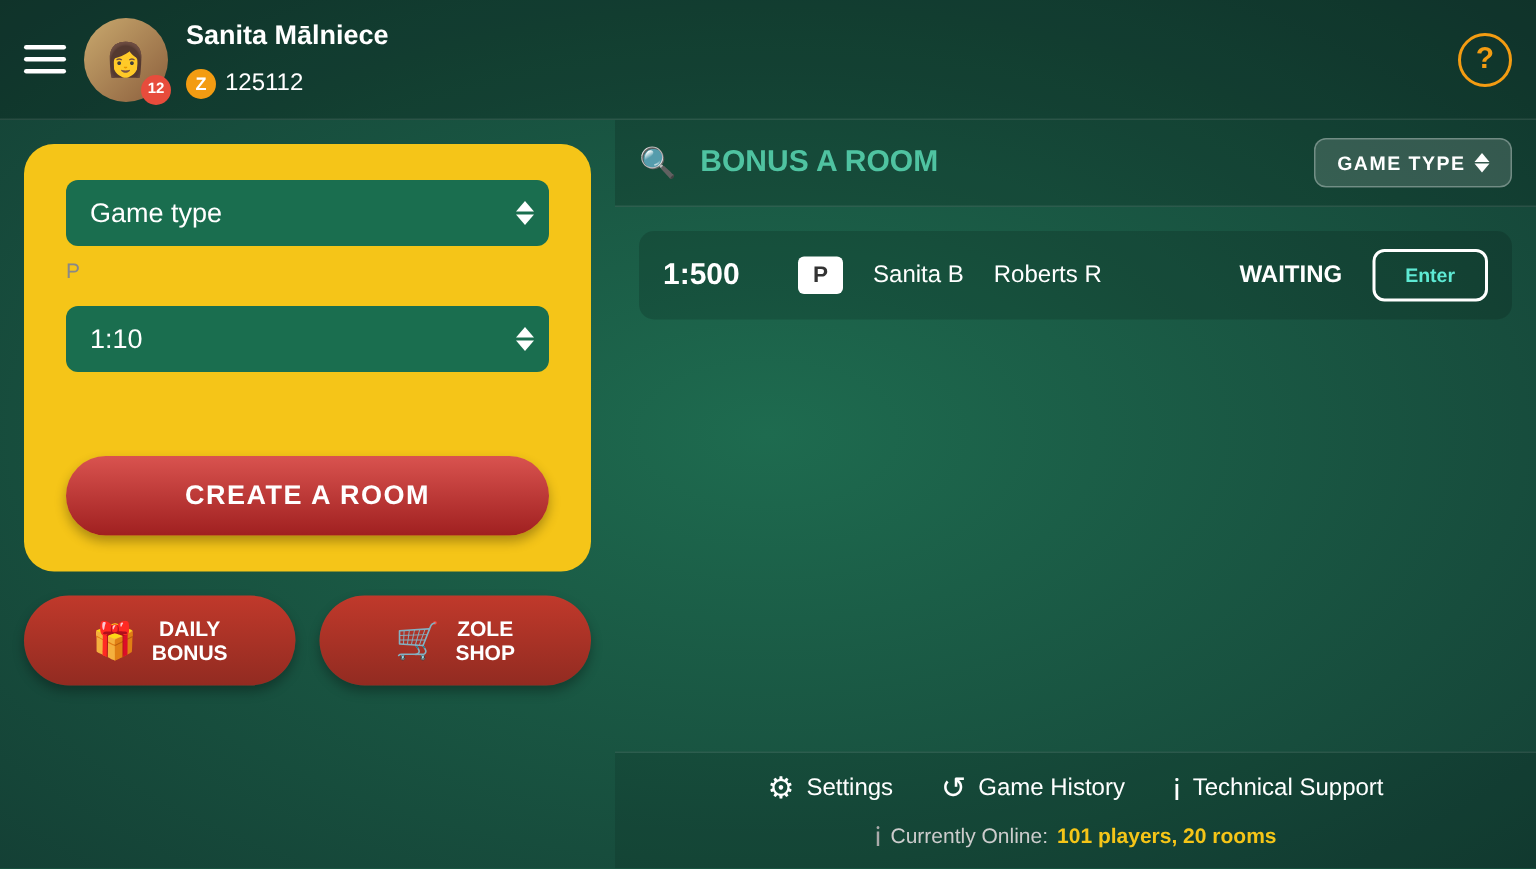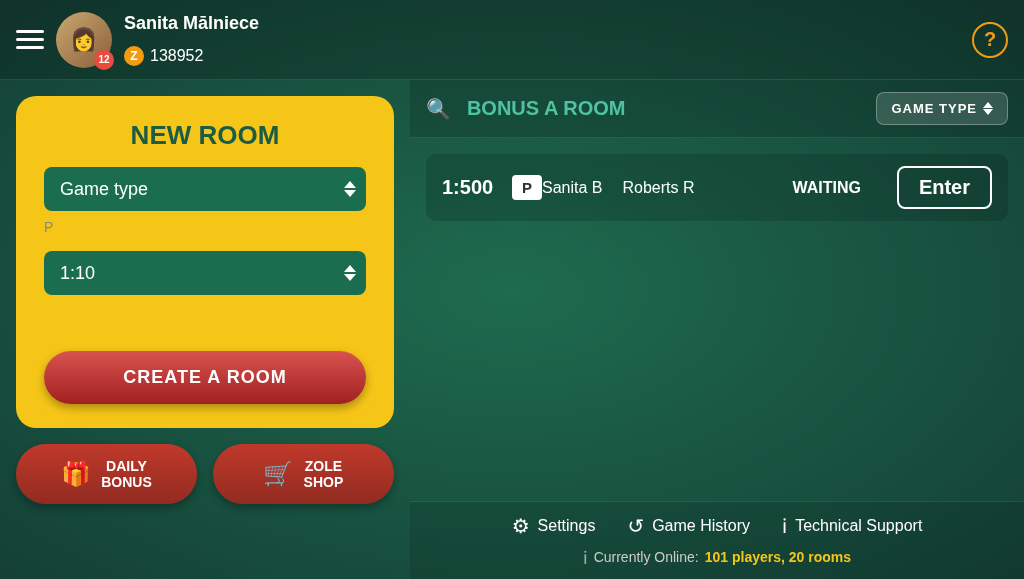--- a/index.html
+++ b/index.html
@@ -297,21 +297,21 @@
       padding: 16px;
       overflow-y: auto;
     }
     .room-row {
       display: flex;
       align-items: center;
       background: rgba(0,0,0,0.15);
       border-radius: 10px;
       padding: 12px 16px;
       margin-bottom: 10px;
-      gap: 0;
+      gap: 20px;
     }
     .room-bet {
       font-size: 20px;
       font-weight: bold;
       color: #fff;
       min-width: 70px;
     }
     .room-type-badge {
       background: #fff;
       color: #333;
@@ -329,26 +329,25 @@
     }
     .room-status {
       color: #fff;
       font-size: 16px;
       font-weight: bold;
     }
     .enter-btn {
       background: transparent;
       border: 2px solid #fff;
       border-radius: 8px;
-      color: #ffffff;
-      font-size: 20px;
+      color: #5eead4;
+      font-size: 13px;
       font-weight: bold;
       padding: 8px 20px;
       cursor: pointer;
-      margin-left: 36px;
     }
 
     
     .footer {
       padding: 10px 16px;
       display: flex;
       flex-direction: column;
       align-items: center;
       gap: 6px;
       background: rgba(0,0,0,0.1);
@@ -396,29 +395,28 @@
       <span></span>
   </div>
   <div class="avatar-container">
     <div class="avatar">👩</div>
     <div class="avatar-badge">12</div>
   </div>
   <div class="user-info">
     <div class="user-name">Sanita Mālniece</div>
     <div class="user-balance">
       <div class="zole-icon">Z</div>
-      <span>138952</span>
+      <span>125112</span>
     </div>
   </div>
   <div class="help-icon">?</div>
 </div>
 
 <div class="left-panel">
   <div class="new-room-card">
-    <div class="new-room-title">NEW ROOM</div>
 
     <div class="select-wrapper">
       <select class="select-box">
         <option>Game type</option>
       </select>
       <div class="select-arrows">
         <span class="up"></span>
         <span class="down"></span>
       </div>
     </div>

